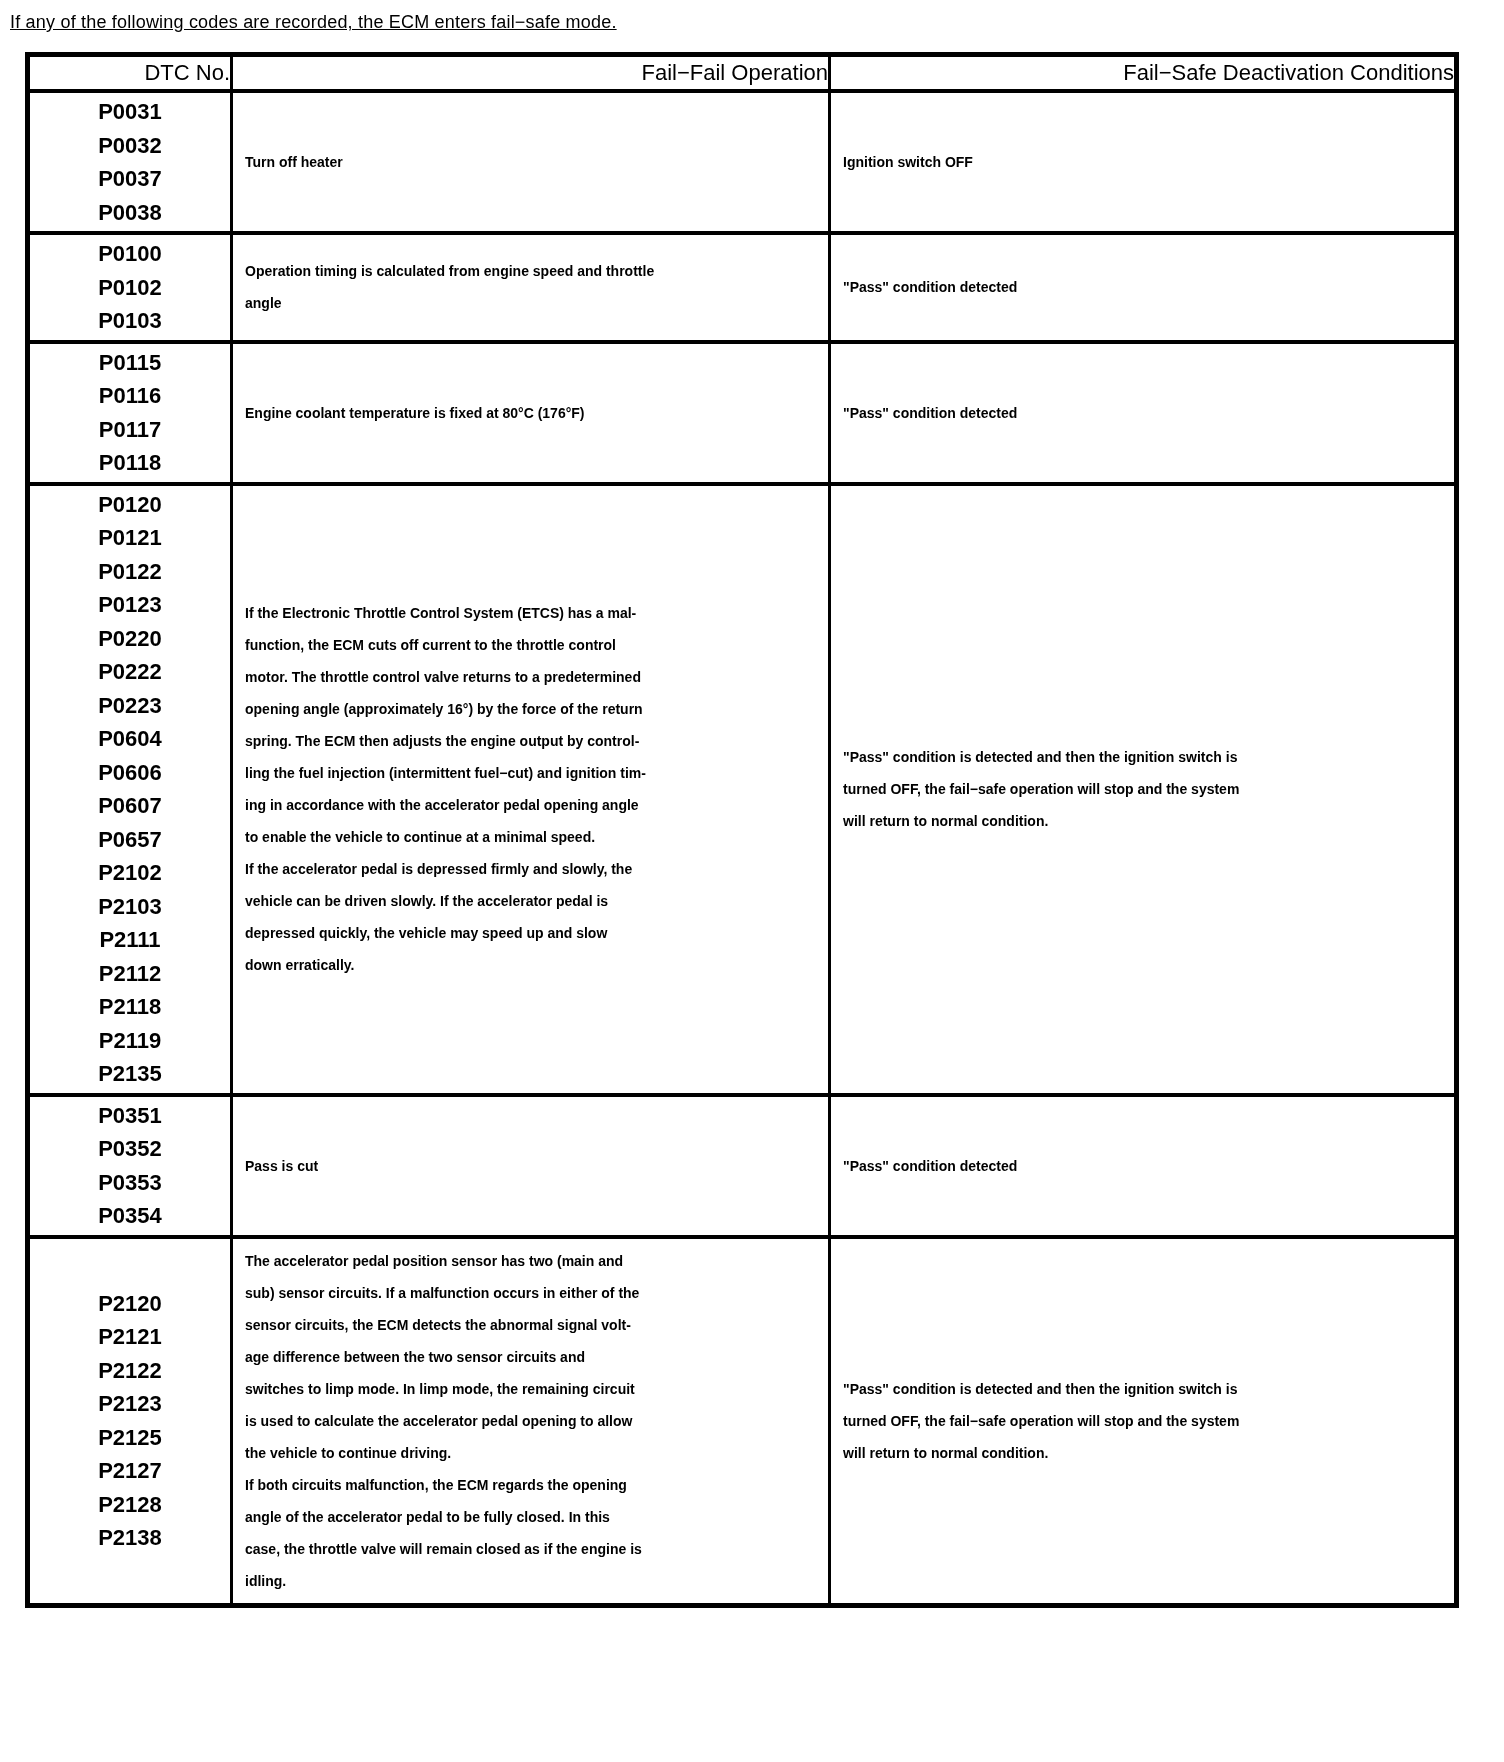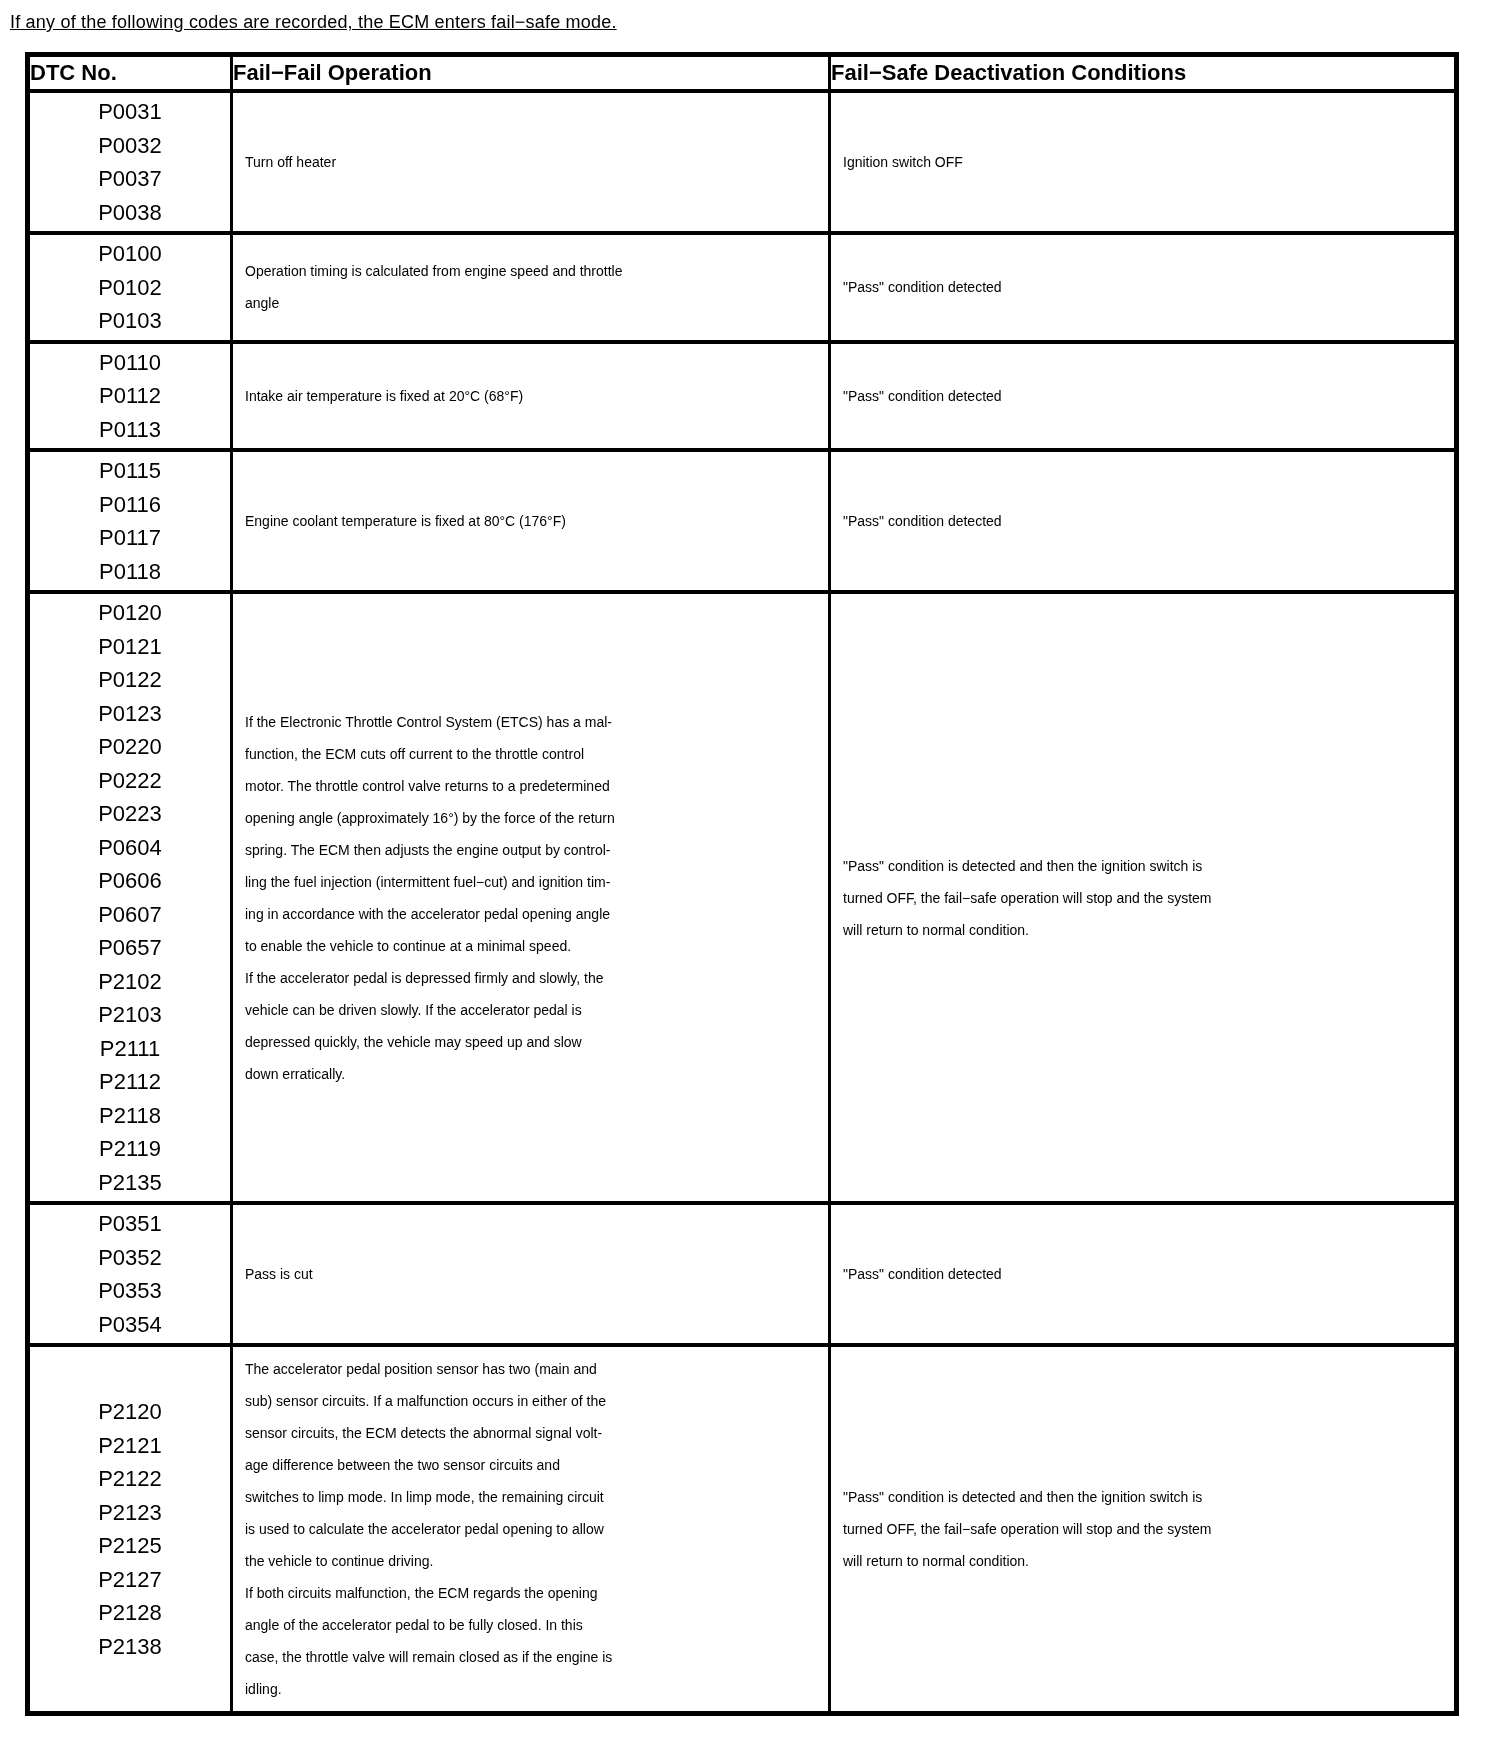--- a/index.html
+++ b/index.html
@@ -28,25 +28,26 @@
     table-layout: fixed;
     border-collapse: collapse;
     border: 5px solid #000000;
   }
   .dtc-table th, .dtc-table td {
     border-left: 3px solid #000000;
     border-right: 3px solid #000000;
     border-top: 4px solid #000000;
     border-bottom: 4px solid #000000;
     overflow: hidden;
+    font-weight: bold;
   }
   .dtc-table th {
-    font-weight: bold;
+    font-weight: normal;
     font-size: 22px;
-    text-align: left;
+    text-align: right;
     height: 28px;
     padding: 2px 0;
   }
   .col-dtc   { width: 200px; }
   .col-op    { width: 595px; }
   .col-deact { width: 623px; }
   td.codes {
     text-align: center;
     vertical-align: middle;
     font-size: 22px;
@@ -89,29 +90,20 @@
           <td class="deact">Ignition switch OFF</td>
         </tr>
         <tr>
           <td class="codes">
             <div class="code">P0100</div>
             <div class="code">P0102</div>
             <div class="code">P0103</div>
           </td>
           <td class="op">Operation timing is calculated from engine speed and throttle
 angle</td>
-          <td class="deact">"Pass" condition detected</td>
-        </tr>
-        <tr>
-          <td class="codes">
-            <div class="code">P0110</div>
-            <div class="code">P0112</div>
-            <div class="code">P0113</div>
-          </td>
-          <td class="op">Intake air temperature is fixed at 20°C (68°F)</td>
           <td class="deact">"Pass" condition detected</td>
         </tr>
         <tr>
           <td class="codes">
             <div class="code">P0115</div>
             <div class="code">P0116</div>
             <div class="code">P0117</div>
             <div class="code">P0118</div>
           </td>
           <td class="op">Engine coolant temperature is fixed at 80°C (176°F)</td>

